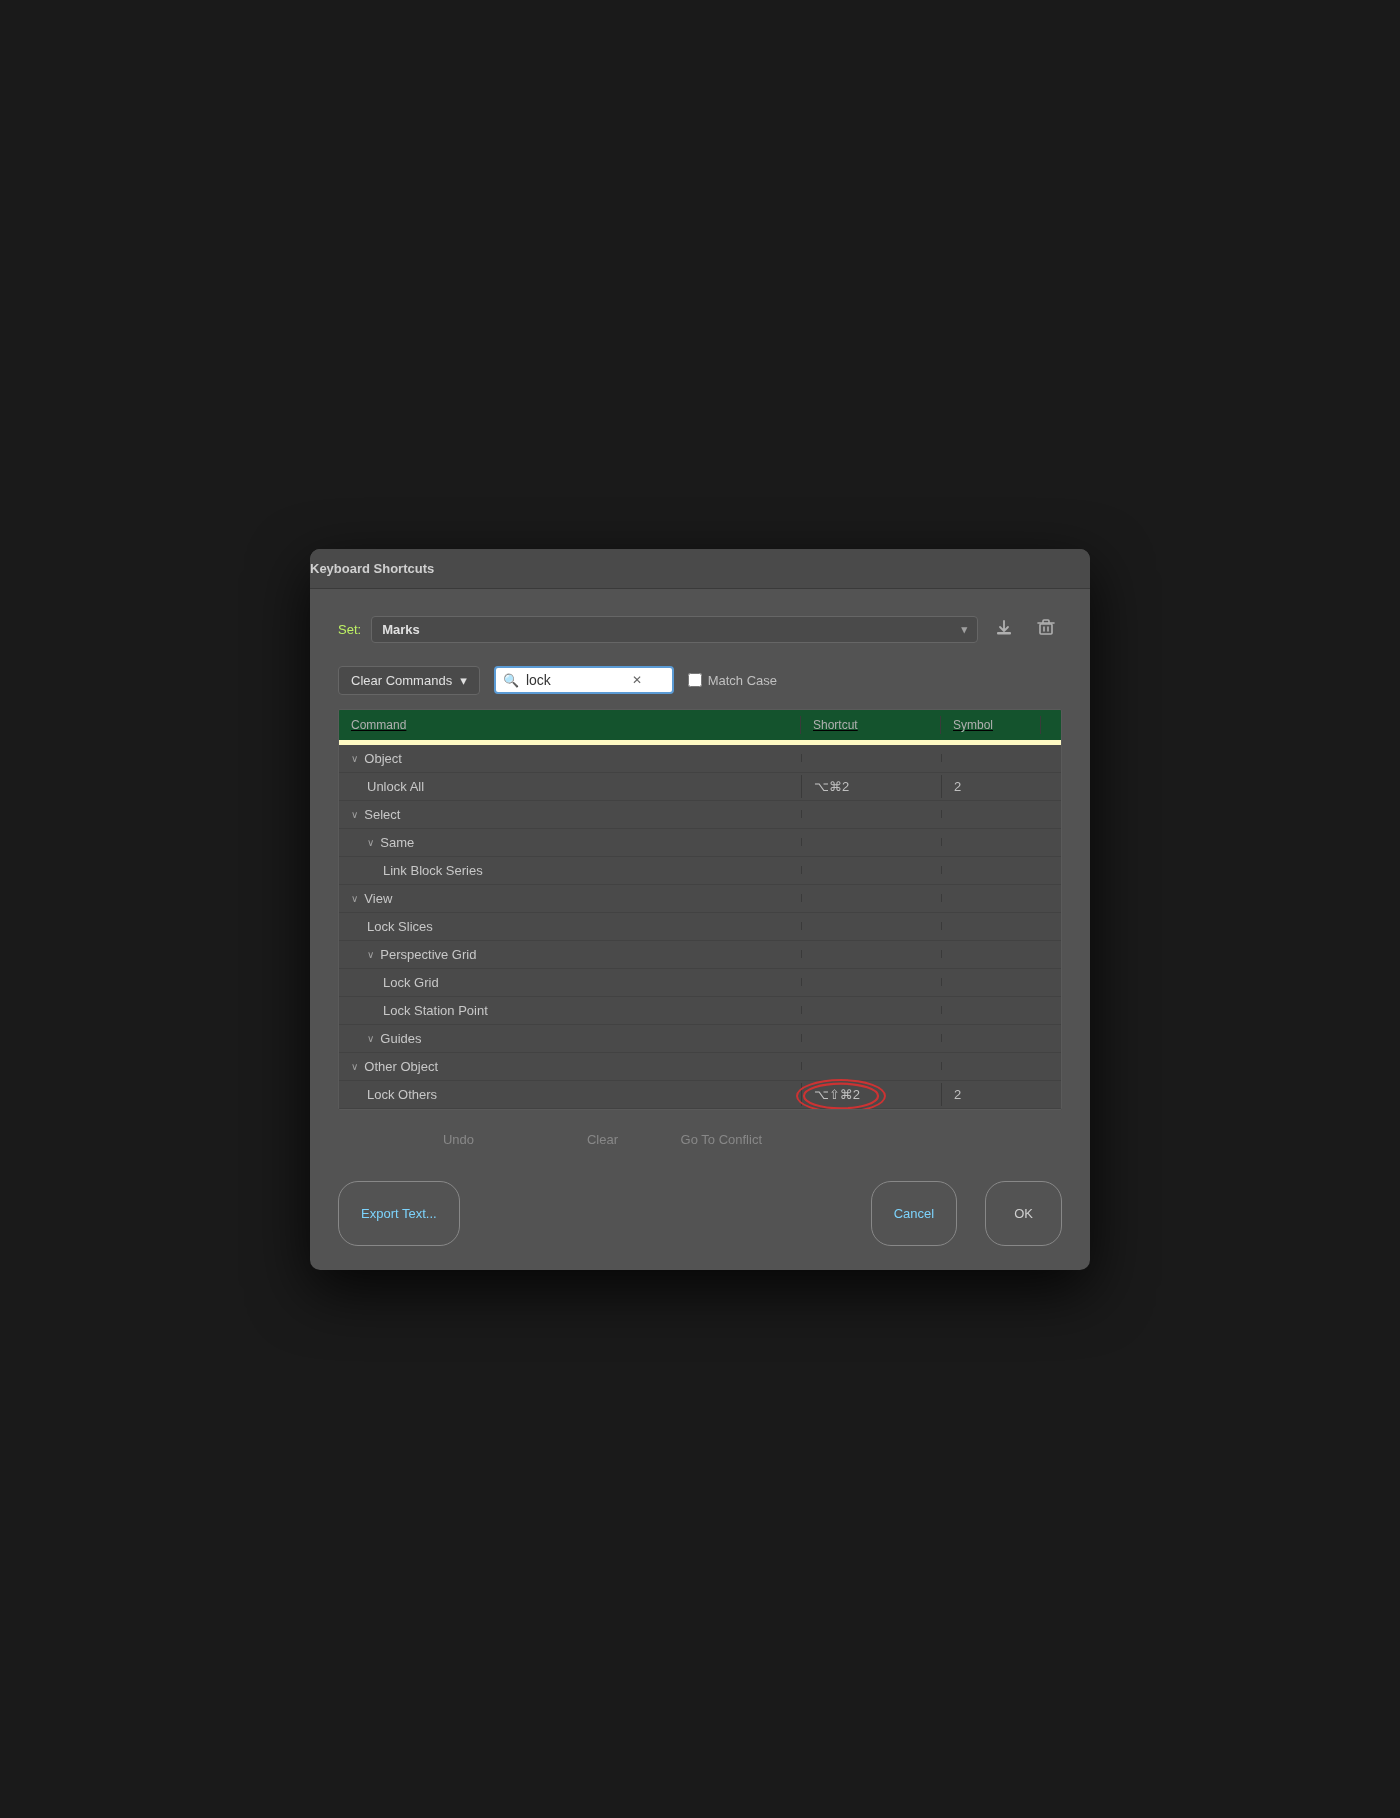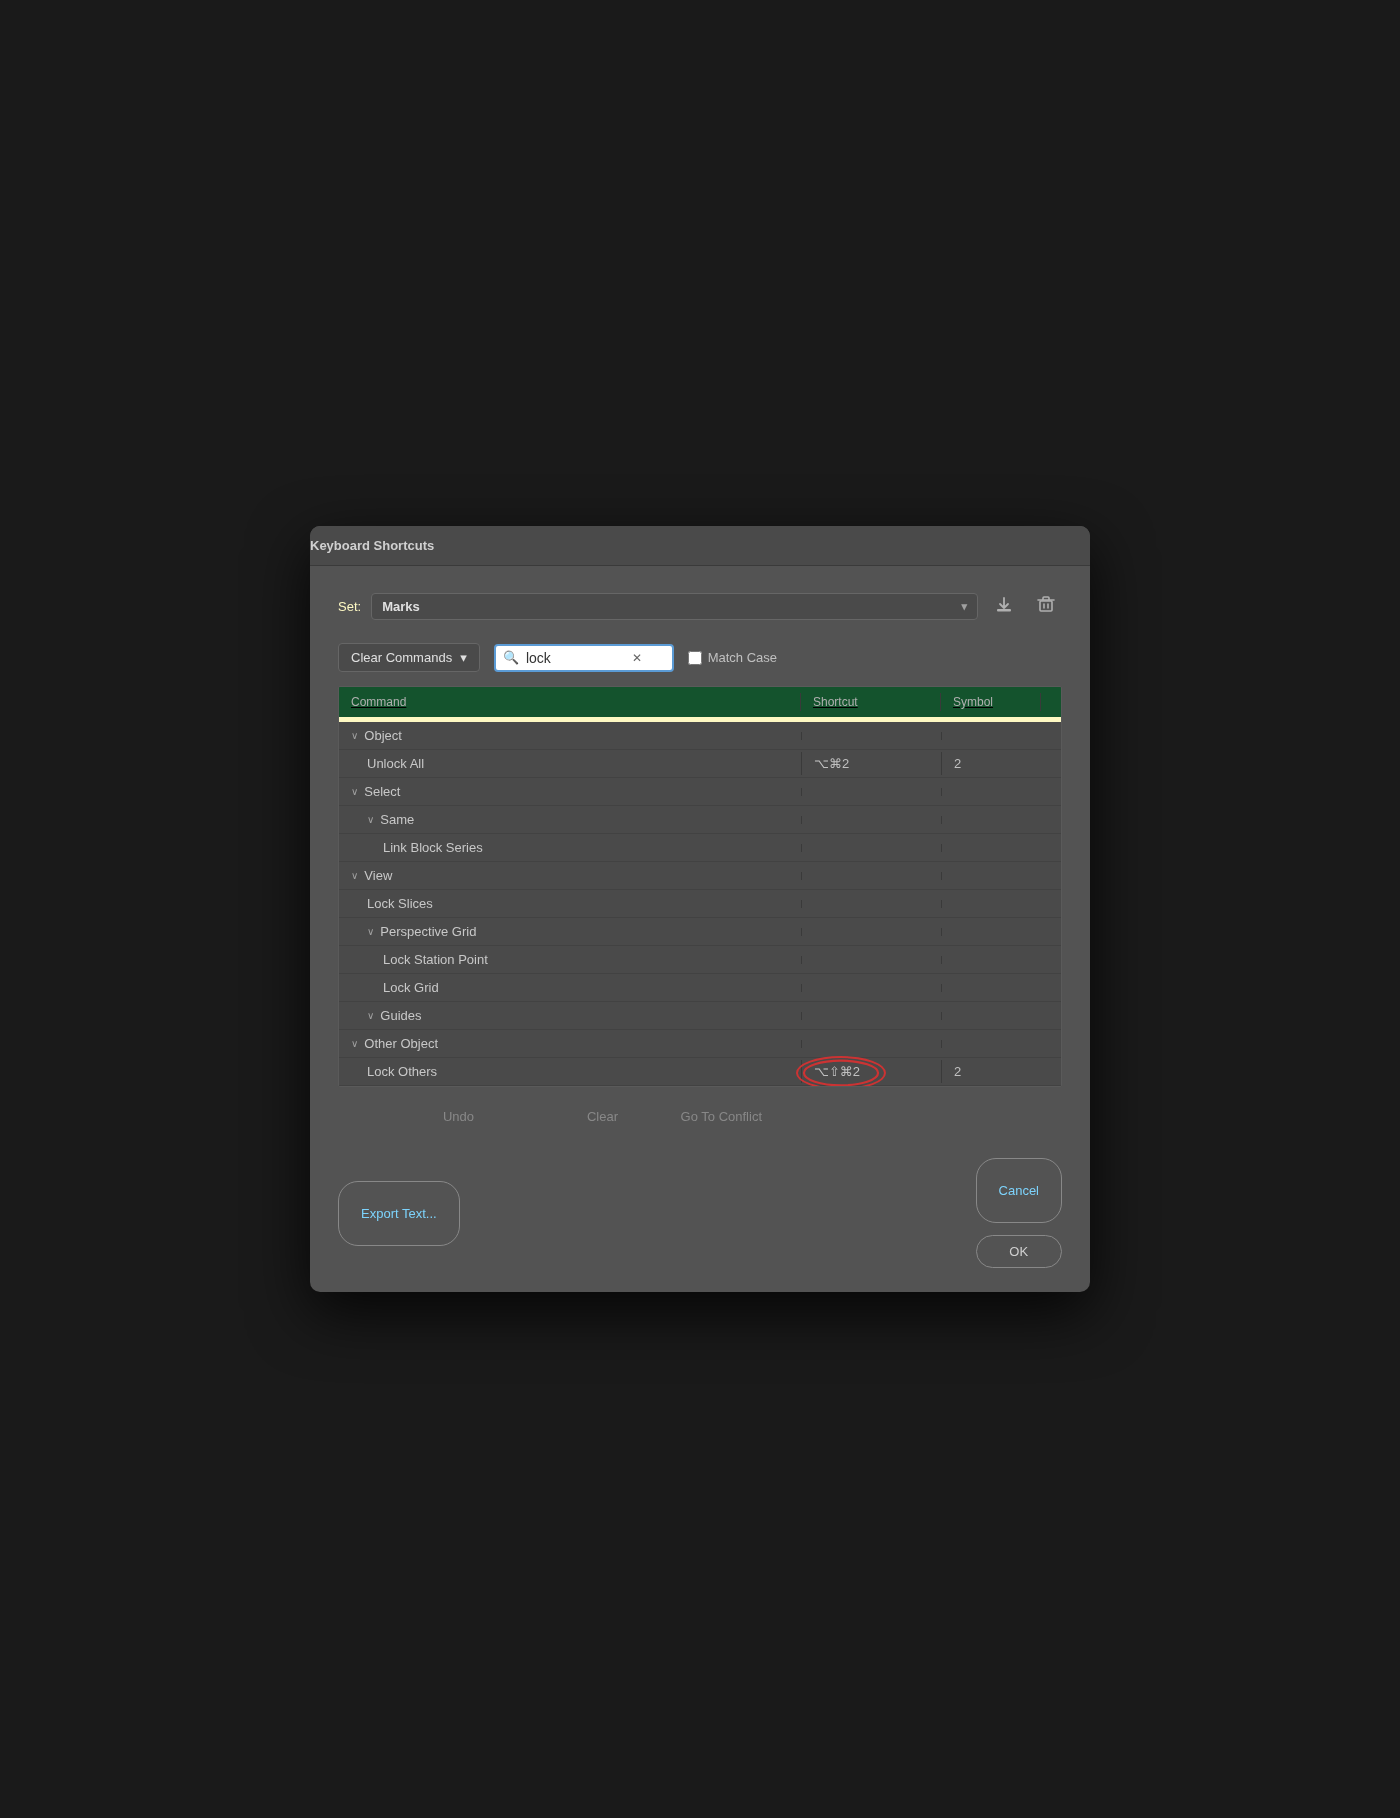--- a/index.html
+++ b/index.html
@@ -31,21 +31,21 @@
     .dialog-body {
       padding: 24px 28px;
     }
     .set-row {
       display: flex;
       align-items: center;
       margin-bottom: 20px;
       gap: 10px;
     }
     .set-label {
-      color: #fef9c3;
+      color: #bef264;
       font-size: 13px;
       font-weight: 500;
     }
     .set-dropdown {
       flex: 1;
       background: #4a4a4a;
       border: 1px solid #666;
       border-radius: 4px;
       color: #e0e0e0;
       font-size: 13px;
@@ -230,22 +230,21 @@
       background: #535353;
       border: 1.5px solid #888;
       border-radius: 20px;
       color: #7dd3fc;
       font-size: 13px;
       padding: 24px 22px;
       cursor: pointer;
     }
     .footer-right {
       display: flex;
-      gap: 12px;
-      flex-direction: column;
+      gap: 28px;
     }
     .ok-btn {
       background: #535353;
       border: 1.5px solid #888;
       border-radius: 20px;
       color: #d0d0d0;
       font-size: 13px;
       padding: 8px 28px;
       cursor: pointer;
       font-weight: 500;
@@ -371,28 +370,28 @@
           <div class="cell command indent-1">
             <span class="chevron">∨</span>
             <span>Perspective Grid</span>
           </div>
           <div class="shortcut-cell"></div>
           <div class="symbol-cell"></div>
           <div class="cell"></div>
         </div>
 
         <div class="table-row">
+          <div class="cell command indent-2">Lock Grid</div>
+          <div class="shortcut-cell"></div>
+          <div class="symbol-cell"></div>
+          <div class="cell"></div>
+        </div>
+
+        <div class="table-row">
           <div class="cell command indent-2">Lock Station Point</div>
-          <div class="shortcut-cell"></div>
-          <div class="symbol-cell"></div>
-          <div class="cell"></div>
-        </div>
-
-        <div class="table-row">
-          <div class="cell command indent-2">Lock Grid</div>
           <div class="shortcut-cell"></div>
           <div class="symbol-cell"></div>
           <div class="cell"></div>
         </div>
 
         <div class="table-row section-header">
           <div class="cell command indent-1">
             <span class="chevron">∨</span>
             <span>Guides</span>
           </div>

